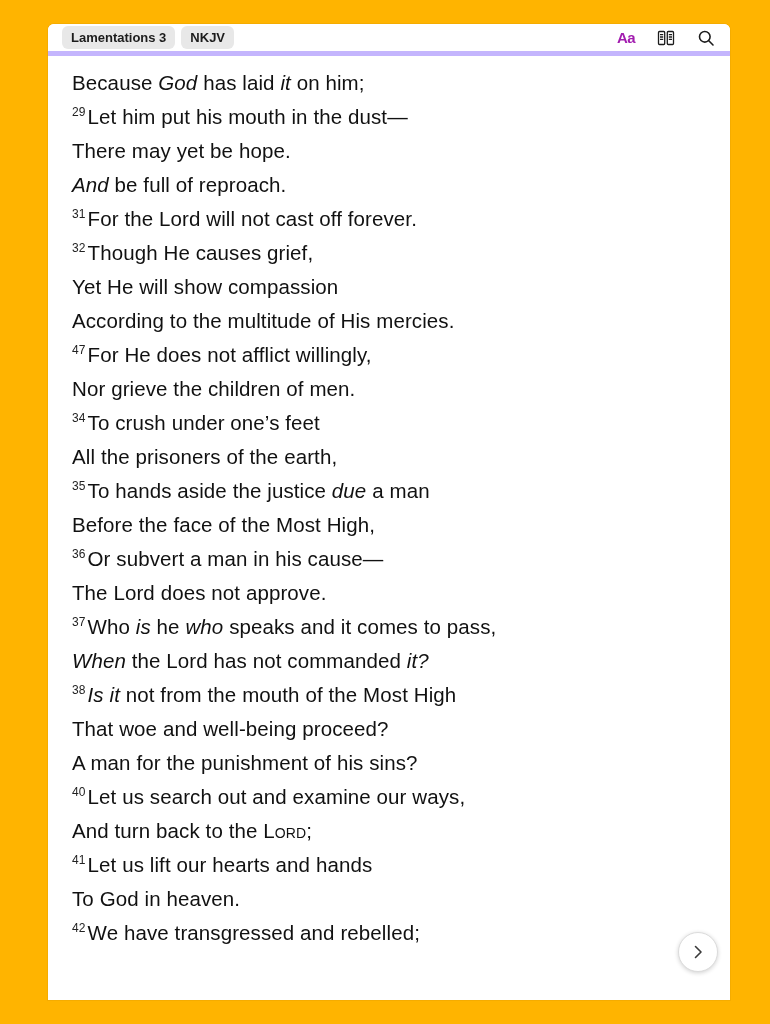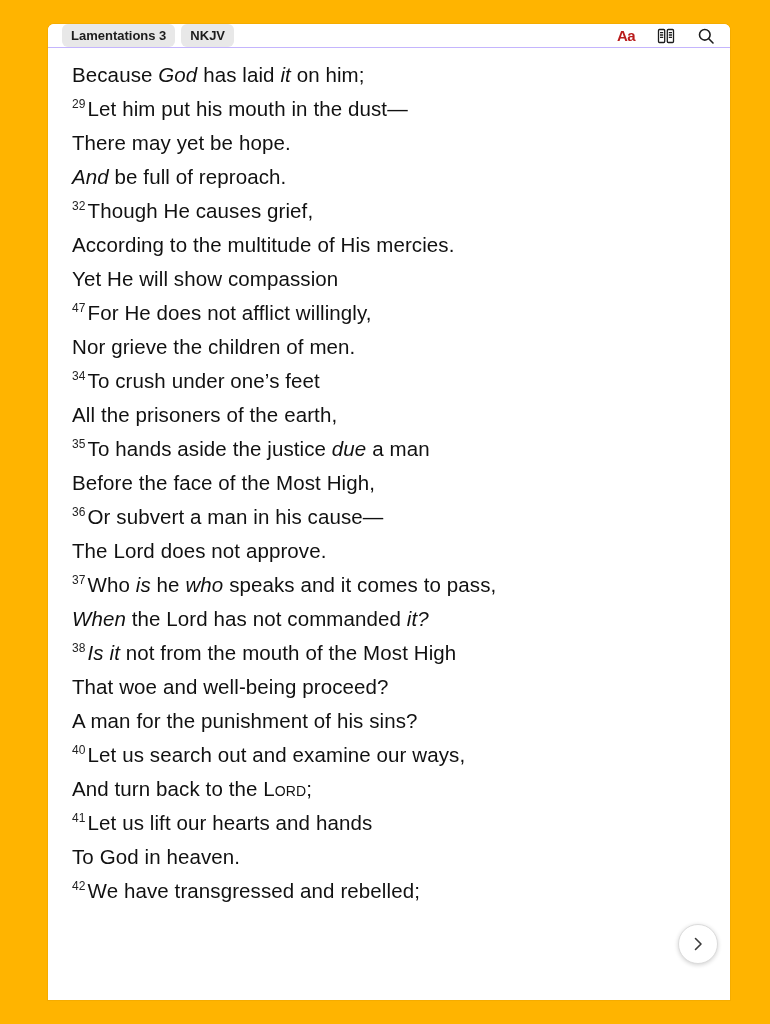--- a/index.html
+++ b/index.html
@@ -18,25 +18,25 @@
     left: 48px;
     top: 24px;
     width: 682px;
     height: 976px;
     background: #ffffff;
     border-radius: 6px 6px 0 0;
     overflow: hidden;
     box-shadow: 0 0 0 1px rgba(0,0,0,0.04);
   }
   .toolbar {
-    height: 24px;
+    height: 32px;
     display: flex;
     align-items: center;
     padding: 0 14px;
-    border-bottom: 1px solid #c4b5fd;
+    border-bottom: 5px solid #c4b5fd;
     background: #ffffff;
     box-sizing: border-box;
   }
   .chip-group {
     display: flex;
     align-items: center;
     gap: 6px;
   }
   .chip {
     background: #e8e8e8;
@@ -49,21 +49,21 @@
     white-space: nowrap;
     cursor: pointer;
   }
   .toolbar-spacer {
     flex: 1;
   }
   .tool-icons {
     display: flex;
     align-items: center;
     gap: 20px;
-    color: #b91c1c;
+    color: #a21caf;
   }
   .tool-icon {
     cursor: pointer;
     display: flex;
     align-items: center;
     justify-content: center;
     width: 20px;
     height: 20px;
   }
   .aa-icon {
@@ -150,23 +150,24 @@
       </div>
     </div>
   </div>
 
   <div class="reader">
     <div id="verse-lines">
         <div class="line"><span>Because </span><span class="it">God</span><span> has laid </span><span class="it">it</span><span> on him;</span></div>
         <div class="line"><span class="vnum">29</span><span>Let him put his mouth in the dust—</span></div>
         <div class="line"><span>There may yet be hope.</span></div>
         <div class="line"><span class="it">And</span><span> be full of reproach.</span></div>
+        <div class="line"><span class="vnum">31</span><span>For the Lord will not cast off forever.</span></div>
         <div class="line"><span class="vnum">32</span><span>Though He causes grief,</span></div>
+        <div class="line"><span>Yet He will show compassion</span></div>
         <div class="line"><span>According to the multitude of His mercies.</span></div>
-        <div class="line"><span>Yet He will show compassion</span></div>
         <div class="line"><span class="vnum">47</span><span>For He does not afflict willingly,</span></div>
         <div class="line"><span>Nor grieve the children of men.</span></div>
         <div class="line"><span class="vnum">34</span><span>To crush under one’s feet</span></div>
         <div class="line"><span>All the prisoners of the earth,</span></div>
         <div class="line"><span class="vnum">35</span><span>To hands aside the justice </span><span class="it">due</span><span> a man</span></div>
         <div class="line"><span>Before the face of the Most High,</span></div>
         <div class="line"><span class="vnum">36</span><span>Or subvert a man in his cause—</span></div>
         <div class="line"><span>The Lord does not approve.</span></div>
         <div class="line"><span class="vnum">37</span><span>Who </span><span class="it">is</span><span> he </span><span class="it">who</span><span> speaks and it comes to pass,</span></div>
         <div class="line"><span class="it">When</span><span> the Lord has not commanded </span><span class="it">it?</span></div>

